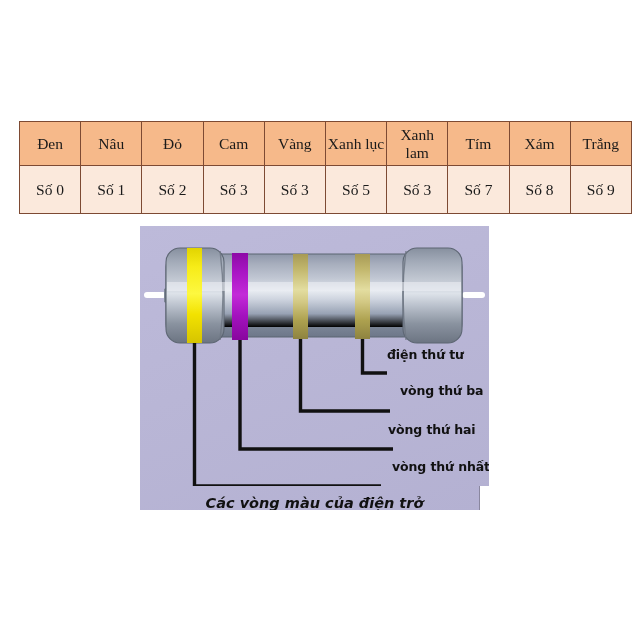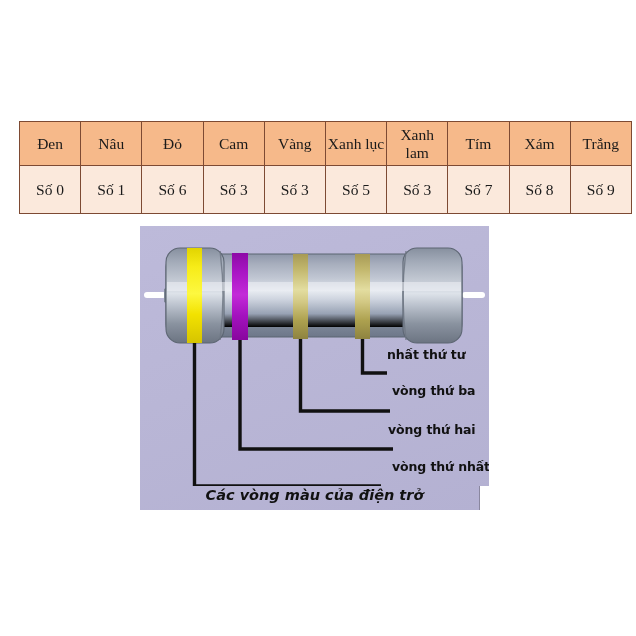--- a/index.html
+++ b/index.html
@@ -77,29 +77,29 @@
   .leader-label {
     position: absolute;
     font-family: "DejaVu Sans", sans-serif;
     font-weight: bold;
     font-size: 12.5px;
     color: #111111;
     white-space: nowrap;
     letter-spacing: -0.1px;
   }
   #label-4 { left: 247px; top: 121px; }
-  #label-3 { left: 252px; top: 157px; }
+  #label-3 { left: 260px; top: 157px; }
   #label-2 { left: 248px; top: 196px; }
   #label-1 { left: 252px; top: 233px; }
 
   #figure-caption {
     position: absolute;
     left: 0;
     right: 0;
-    top: 261px;
+    top: 269px;
     text-align: center;
     font-family: "DejaVu Sans", sans-serif;
     font-style: italic;
     font-weight: bold;
     font-size: 14.5px;
     color: #111111;
   }
 </style>
 </head>
 <body>
@@ -134,21 +134,21 @@
       <td>
           <span class="hdr-label">Xám</span>
         </td>
       <td>
           <span class="hdr-label">Trắng</span>
         </td>
     </tr>
     <tr class="val">
       <td>Số 0</td>
       <td>Số 1</td>
-      <td>Số 6</td>
+      <td>Số 2</td>
       <td>Số 3</td>
       <td>Số 3</td>
       <td>Số 5</td>
       <td>Số 3</td>
       <td>Số 7</td>
       <td>Số 8</td>
       <td>Số 9</td>
     </tr>
   </tbody>
 </table>
@@ -227,21 +227,21 @@
 
     <polyline points="222.5,113 222.5,147 247,147" fill="none" stroke="#111111" stroke-width="3.4"></polyline>
 
     <polyline points="160.5,113 160.5,185 250,185" fill="none" stroke="#111111" stroke-width="3.4"></polyline>
 
     <polyline points="100,114 100,223 253,223" fill="none" stroke="#111111" stroke-width="3.4"></polyline>
 
     <polyline points="54.5,117 54.5,260 241,260" fill="none" stroke="#111111" stroke-width="3.4"></polyline>
   </svg>
 
-  <span class="leader-label" id="label-4">nhất thứ tư</span>
+  <span class="leader-label" id="label-4">điện thứ tư</span>
   <span class="leader-label" id="label-3">vòng thứ ba</span>
   <span class="leader-label" id="label-2">vòng thứ hai</span>
   <span class="leader-label" id="label-1">vòng thứ nhất</span>
 
   <div id="figure-caption">Các vòng màu của điện trở</div>
 
   <div class="corner-notch"></div>
 </div>
 
 </body></html>

